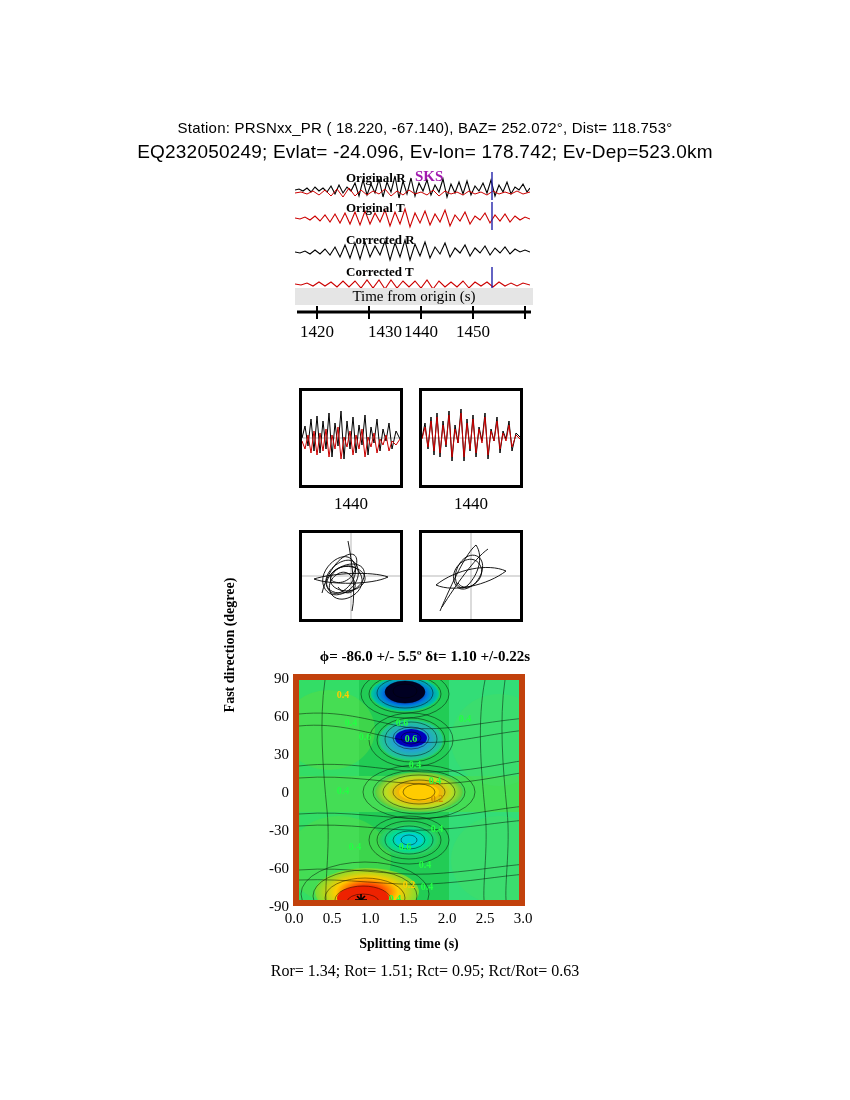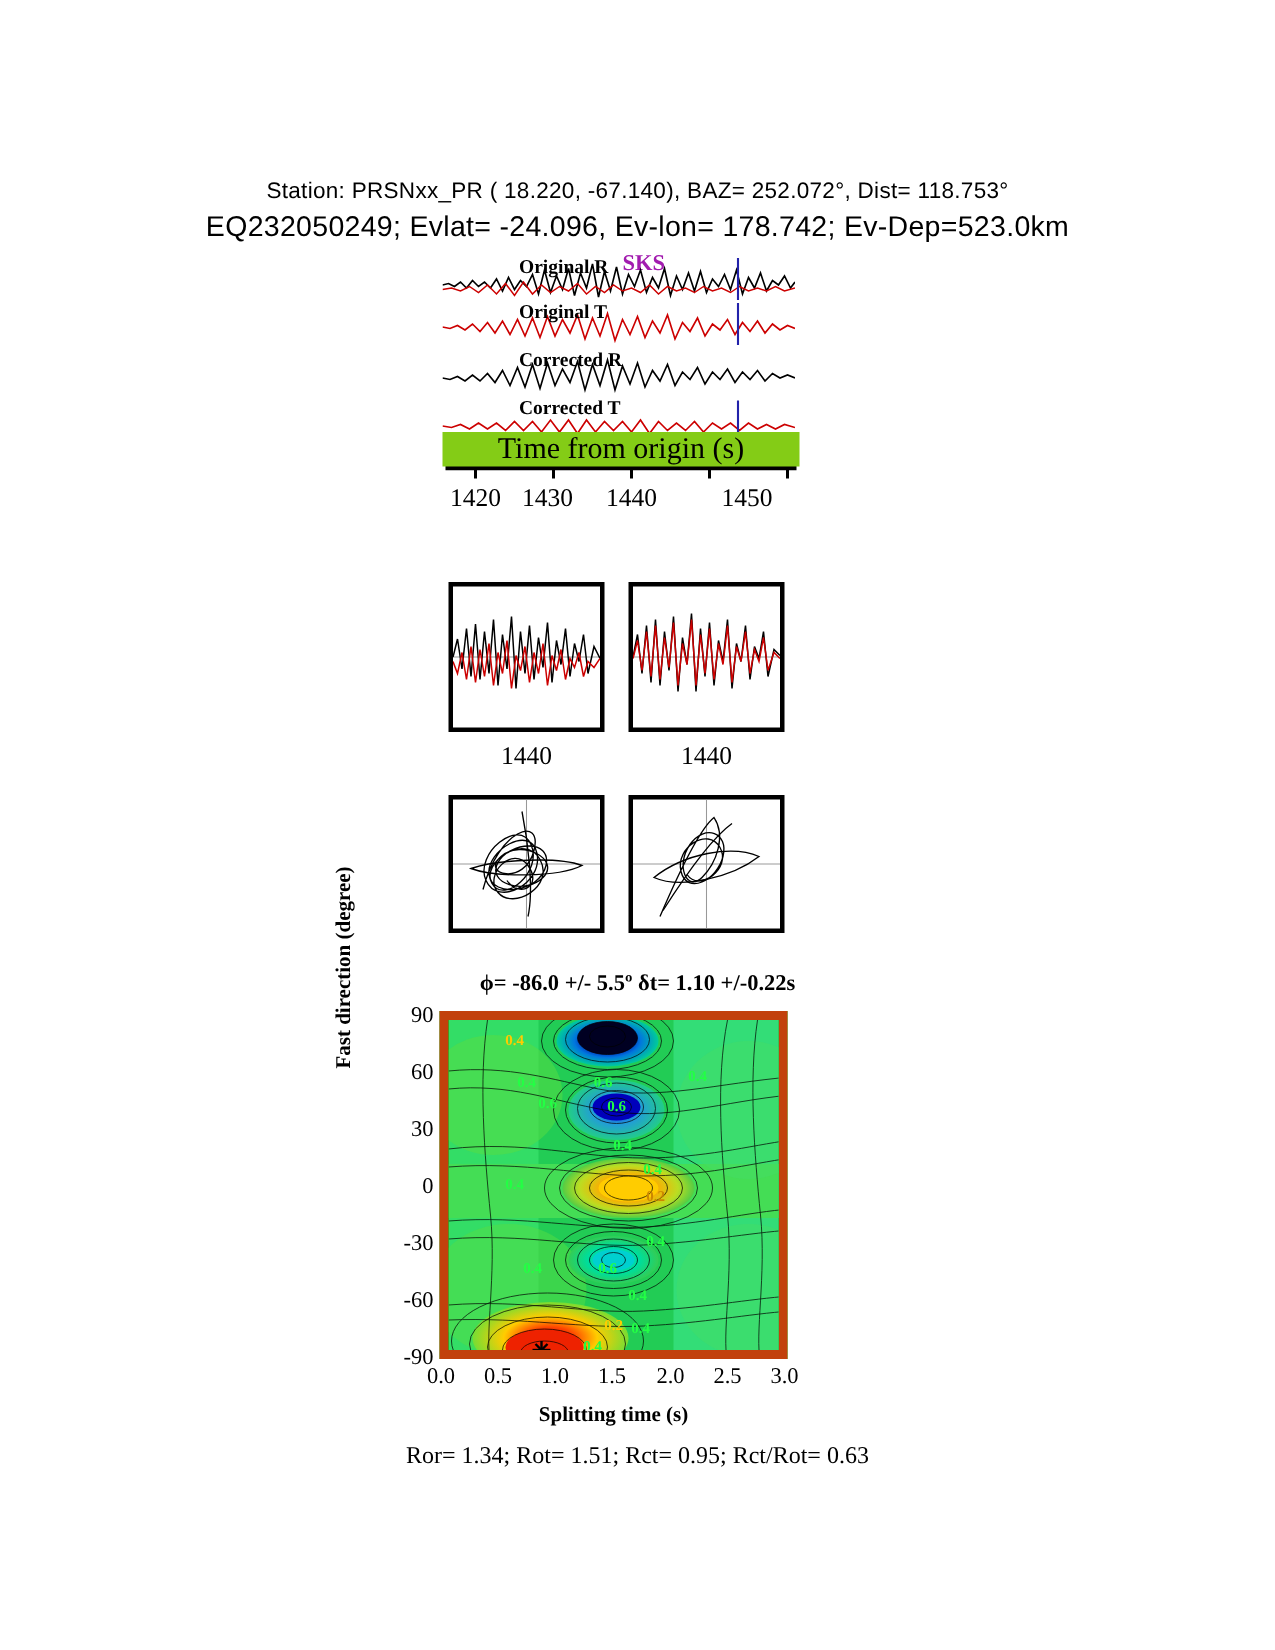--- a/index.html
+++ b/index.html
@@ -78,23 +78,23 @@
     left: 295px;
     top: 300px;
     width: 238px;
     height: 55px;
   }
   .axis-title {
     position: absolute;
     left: 0; top: -12px;
     width: 238px;
     text-align: center;
-    font-size: 20px;
-    font-family: "Liberation Serif", serif;
-    background: #84cc16;
+    font-size: 15px;
+    font-family: "Liberation Serif", serif;
+    background: #e5e5e5;
     z-index: 3;
   }
   .tick-labels {
     position: absolute;
     left: -18px;
     top: 22px;
     width: 275px;
     font-size: 17px;
     font-family: "Liberation Serif", serif;
   }
@@ -259,23 +259,23 @@
     <svg width="238" height="22" viewBox="0 0 238 22" style="position:absolute;left:0;top:6px;">
       <line x1="2" y1="6" x2="236" y2="6" stroke="#000" stroke-width="3"></line>
       <line x1="22" y1="0" x2="22" y2="13" stroke="#000" stroke-width="2"></line>
       <line x1="74" y1="0" x2="74" y2="13" stroke="#000" stroke-width="2"></line>
       <line x1="126" y1="0" x2="126" y2="13" stroke="#000" stroke-width="2"></line>
       <line x1="178" y1="0" x2="178" y2="13" stroke="#000" stroke-width="2"></line>
       <line x1="230" y1="0" x2="230" y2="13" stroke="#000" stroke-width="2"></line>
     </svg>
     <div class="tick-labels">
       <span style="left:40px;">1420</span>
-      <span style="left:88px;">1430</span>
+      <span style="left:108px;">1430</span>
       <span style="left:144px;">1440</span>
-      <span style="left:196px;margin-left:25px;">1450</span>
+      <span style="left:196px;">1450</span>
     </div>
   </div>
 
   <div class="box" style="left:299px; top:388px; width:104px; height:100px;">
     <svg width="98" height="94" viewBox="0 0 98 94">
       <line x1="0" y1="47" x2="98" y2="47" stroke="#999" stroke-width="0.7"></line>
       <polyline fill="none" stroke="#000000" stroke-width="1.0" points="0,47 3,35 6,55 9,28 12,60 15,25 18,62 21,30 24,58 27,22 30,66 33,32 36,55 39,20 42,68 45,30 48,58 51,26 54,62 57,34 60,54 63,24 66,64 69,36 72,52 75,28 78,60 81,38 84,50 87,32 90,58 94,40 98,48"></polyline>
       <polyline fill="none" stroke="#cc0000" stroke-width="1.0" points="0,50 3,58 6,44 9,62 12,40 15,64 18,42 21,60 24,38 27,66 30,44 33,58 36,36 39,68 42,46 45,56 48,40 51,64 54,44 57,58 60,38 63,66 66,46 69,56 72,42 75,62 78,48 81,54 84,44 87,60 90,50 94,54 98,48"></polyline>
     </svg>
   </div>

